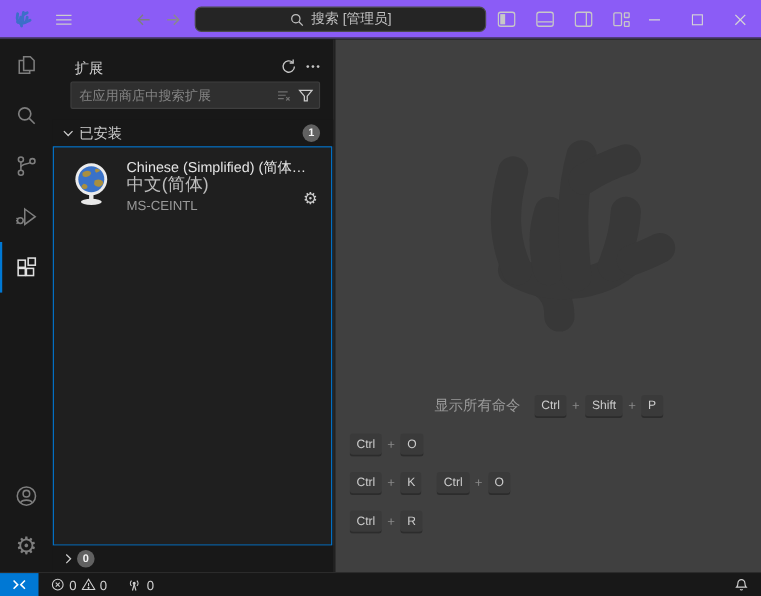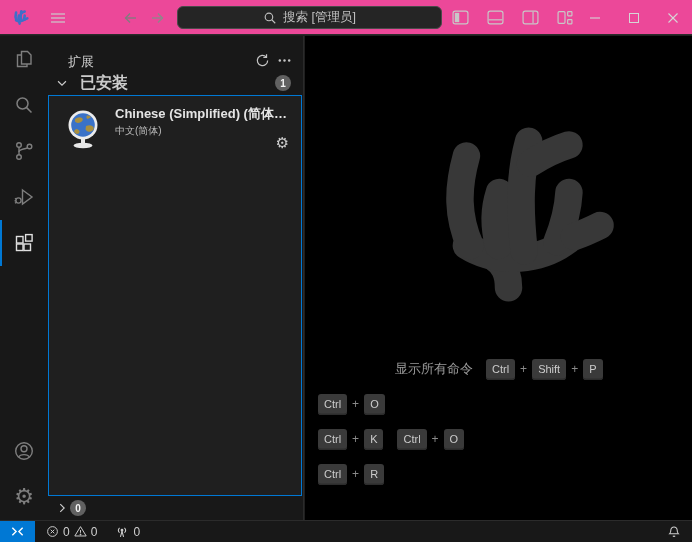--- a/index.html
+++ b/index.html
@@ -7,21 +7,21 @@
   body {
     font-family:"Liberation Sans", sans-serif;
     background:#1f1f1f; color:#cccccc; position:relative;
     -webkit-font-smoothing:antialiased;
   }
   .window { position:absolute; inset:0; }
 
   
   .titlebar {
     position:absolute; top:0; left:0; right:0; height:35px;
-    background:#ec4899; border-bottom:1px solid #2b2b2b;
+    background:#8b5cf6; border-bottom:1px solid #2b2b2b;
   }
   .tb-logo { position:absolute; left:11px; top:7px; width:20px; height:20px; }
   .tb-btn {
     background:none; border:none; cursor:pointer; color:#cccccc;
     display:flex; align-items:center; justify-content:center;
   }
   .tb-menu { position:absolute; left:44px; top:5px; width:28px; height:25px; }
   .tb-nav-back   { position:absolute; left:116px; top:5px; width:28px; height:25px; color:#7e7e7e; }
   .tb-nav-fwd    { position:absolute; left:144px; top:5px; width:28px; height:25px; color:#8a8a8a; }
   .tb-search {
@@ -72,45 +72,45 @@
   }
   .sb-search input::placeholder { color:#848484; }
   .in-ico { width:20px; height:20px; display:flex; align-items:center; justify-content:center;
             background:none; border:none; cursor:pointer; color:#cccccc; }
   .in-ico.dim { color:#6f6f6f; }
   .section-header {
     height:24px; display:flex; align-items:center; padding:0 12px 0 6px;
     color:#cccccc; cursor:pointer; background:#181818;
   }
   .section-header .chev { width:16px; height:16px; display:flex; align-items:center; justify-content:center; color:#cccccc; }
-  .section-header .sec-label { font-size:16px; font-weight:bold; margin-left:10px; flex:1; }
+  .section-header .sec-label { font-size:13px; font-weight:normal; margin-left:2px; flex:1; }
   .badge {
     min-width:16px; height:16px; border-radius:9px; background:#616161;
     color:#f4f4f4; font-size:10px; font-weight:bold;
     display:flex; align-items:center; justify-content:center; padding:0 4px;
   }
   .ext-list {
     flex:1; margin-right:1px; border:1px solid #0078d4; background:#1f1f1f;
     overflow:hidden;
   }
   .ext-item { position:relative; height:62px; display:flex; padding:9px 8px 0 8px; cursor:pointer; }
   .ext-icon { width:44px; height:44px; margin:1px 10px 0 4px; flex:none; }
   .ext-text { flex:1; min-width:0; }
   .ext-name {
-    font-size:13px; font-weight:bold; color:#e4e4e4; line-height:17px;
+    font-size:13px; font-weight:normal; color:#e4e4e4; line-height:17px;
     white-space:nowrap; overflow:hidden; text-overflow:ellipsis; max-width:176px;
   }
-  .ext-desc { font-size:10px; color:#bcbcbc; line-height:18px;
+  .ext-desc { font-size:16px; color:#bcbcbc; line-height:18px;
               white-space:nowrap; overflow:hidden; text-overflow:ellipsis; }
   .ext-pub  { font-size:12px; color:#9a9a9a; line-height:18px; }
   .ext-gear { position:absolute; right:12px; bottom:8px; color:#cccccc; font-size:15px;
               background:none; border:none; cursor:pointer; line-height:1; }
 
   
-  .editor { position:absolute; top:36px; left:305px; right:0; bottom:22px; background:#000000; }
+  .editor { position:absolute; top:36px; left:305px; right:0; bottom:22px; background:#404040; }
   .watermark { position:absolute; top:64px; left:50%; transform:translateX(-50%); margin-left:26px; }
   .shortcuts { position:absolute; top:322px; left:0; right:0; }
   .sc-row { display:flex; align-items:center; height:22px; margin-bottom:13px; }
   .sc-label { width:168px; text-align:right; font-size:13px; color:#9b9b9b; flex:none; }
   .keys { display:flex; align-items:center; gap:5px; margin-left:13px; }
   .keys .grp { display:flex; align-items:center; gap:5px; }
   .keys .grp + .grp { margin-left:9px; }
   kbd {
     font-family:"Liberation Sans", sans-serif; font-size:11px; color:#cccccc;
     background:#3a3a3a; border-radius:3px; padding:4px 6px; line-height:13px;
@@ -298,20 +298,37 @@
       </button>
       <button class="sb-act">
         <svg viewBox="0 0 16 16" width="15" height="15" fill="#c5c5c5">
           <circle cx="3" cy="8" r="1.3"></circle>
             <circle cx="8" cy="8" r="1.3"></circle>
             <circle cx="13" cy="8" r="1.3"></circle>
         </svg>
       </button>
     </div>
 
+    <div class="sb-search">
+      <input type="text" placeholder="在应用商店中搜索扩展" style="">
+      <button class="in-ico dim">
+        <svg viewBox="0 0 16 16" width="14" height="14" fill="none" stroke="currentColor" stroke-width="1.2">
+          <line x1="2" y1="4" x2="12" y2="4"></line>
+            <line x1="2" y1="7.5" x2="10" y2="7.5"></line>
+            <line x1="2" y1="11" x2="8" y2="11"></line>
+          <line x1="10.5" y1="9.5" x2="14" y2="13"></line>
+            <line x1="14" y1="9.5" x2="10.5" y2="13"></line>
+        </svg>
+      </button>
+      <button class="in-ico">
+        <svg viewBox="0 0 16 16" width="14" height="14" fill="none" stroke="currentColor" stroke-width="1.3">
+          <path d="M1.5 2.5 h13 l-5 6 v5 h-3 v-5 z"></path>
+        </svg>
+      </button>
+    </div>
 
     <div class="section-header">
       <span class="chev">
         <svg viewBox="0 0 16 16" width="14" height="14" fill="none" stroke="currentColor" stroke-width="1.3">
           <polyline points="3.5,6 8,10.5 12.5,6"></polyline>
         </svg>
       </span>
       <span class="sec-label">已安装</span>
       <span class="badge">1</span>
     </div>
@@ -326,20 +343,21 @@
             <circle cx="22" cy="19" r="11.8" fill="#3a72c8"></circle>
             <path d="M14 13 q4 -3 7 -1 q2 2 -1 4 q-4 2 -6 -0.5 z" fill="#a98f3f"></path>
             <path d="M25 20 q5 -2 7.5 1 q1 3 -2.5 4.5 q-4 1 -5.5 -2 z" fill="#a98f3f"></path>
             <path d="M15 23 q3 0 3.5 2.5 q0 2.5 -3 2.5 q-2.5 -1 -2.5 -3 z" fill="#a98f3f"></path>
             <path d="M26 9.5 q3 -0.5 4 2 l-3.5 1.5 q-2 -1.5 -0.5 -3.5 z" fill="#a98f3f"></path>
           </svg>
         </div>
         <div class="ext-text">
           <div class="ext-name">Chinese (Simplified) (简体…</div>
           <div class="ext-desc">中文(简体)</div>
+          <div class="ext-pub">MS-CEINTL</div>
         </div>
         <button class="ext-gear">⚙</button>
       </div>
     </div>
 
     <div class="section-header">
       <span class="chev">
         <svg viewBox="0 0 16 16" width="14" height="14" fill="none" stroke="currentColor" stroke-width="1.3">
           <polyline points="6,3.5 10.5,8 6,12.5"></polyline>
         </svg>

